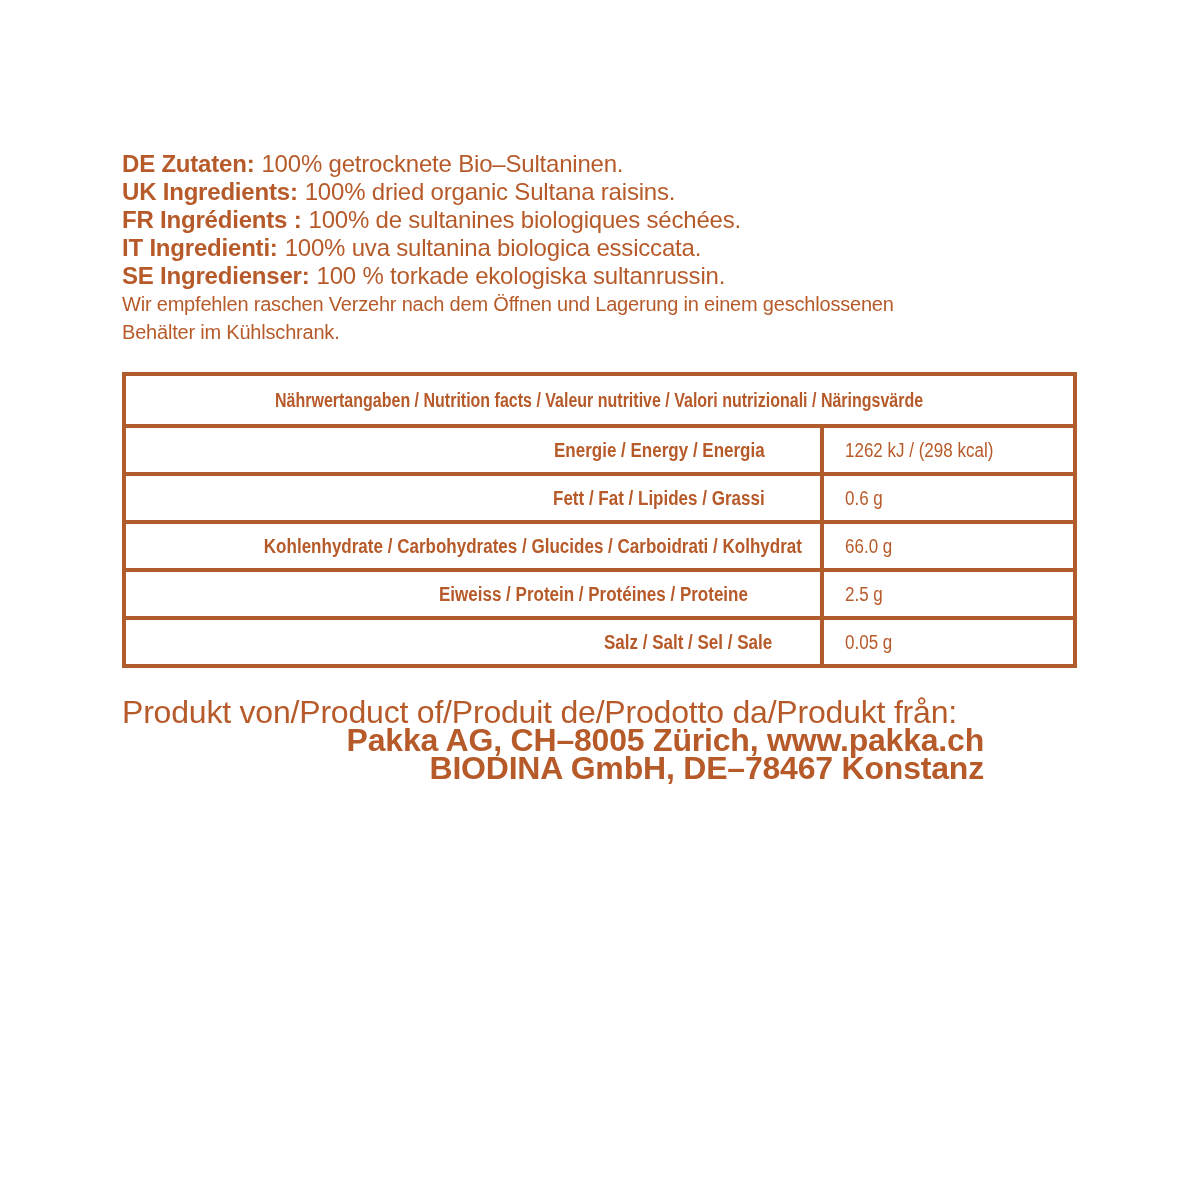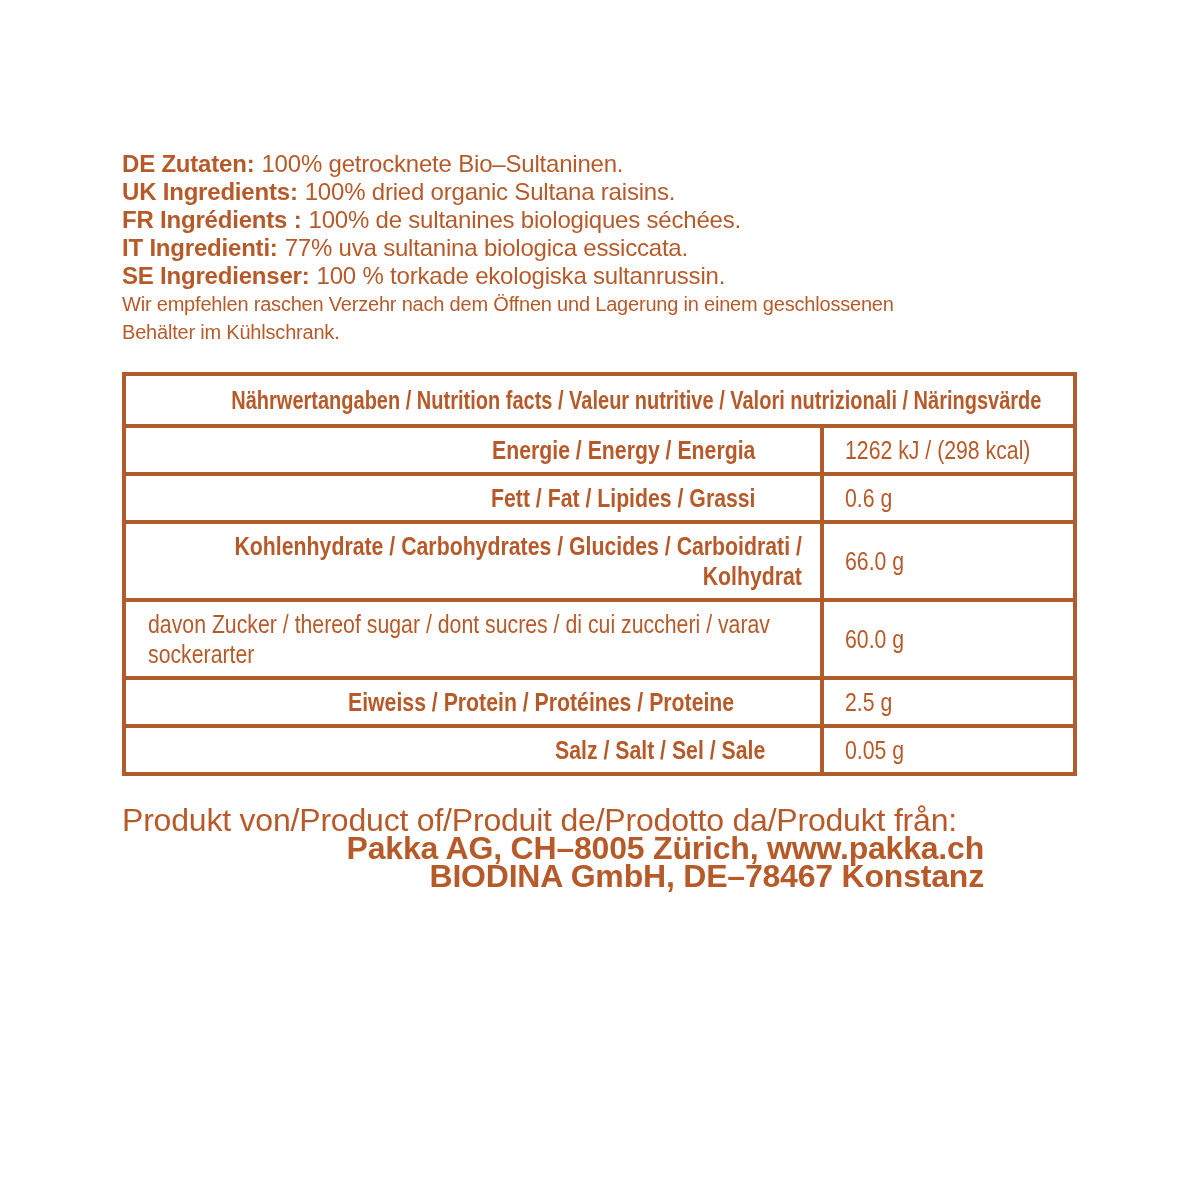--- a/index.html
+++ b/index.html
@@ -36,21 +36,21 @@
   
   table.nutri{
     margin-top:26px;
     width:951px;
     border-collapse:collapse;
     table-layout:fixed;
   }
   table.nutri td{
     border:4px solid var(--line);
     vertical-align:middle;
-    font-size:25px;
+    font-size:20px;
     line-height:30px;
   }
   td.t-title{
     text-align:center;
     padding:9px 4px;
     font-weight:bold;
   }
   td.t-sub{
     text-align:center;
     padding:9px 4px;
@@ -88,21 +88,21 @@
 </style>
 </head>
 <body>
 
 <div class="sheet">
 
   <div class="ingredients">
     <p><strong>DE Zutaten:</strong><span>100% getrocknete Bio–Sultaninen.</span></p>
     <p><strong>UK Ingredients:</strong><span>100% dried organic Sultana raisins.</span></p>
     <p><strong>FR Ingrédients :</strong><span>100% de sultanines biologiques séchées.</span></p>
-    <p><strong>IT Ingredienti:</strong><span>77% uva sultanina biologica essiccata.</span></p>
+    <p><strong>IT Ingredienti:</strong><span>100% uva sultanina biologica essiccata.</span></p>
     <p><strong>SE Ingredienser:</strong><span>100 % torkade ekologiska sultanrussin.</span></p>
   </div>
 
   <p class="storage">Wir empfehlen raschen Verzehr nach dem Öffnen und Lagerung in einem geschlossenen Behälter im Kühlschrank.</p>
 
   <table class="nutri">
     <colgroup>
         <col style="width:698px">
         <col style="width:253px">
       </colgroup>
@@ -118,26 +118,20 @@
       <td class="lbl bold"><span class="cx">Fett / Fat / Lipides / Grassi</span></td>
       <td class="val"><span class="cx">0.6 g</span></td>
     </tr>
     <tr>
       <td class="lbl bold">
             <div class="cxb">Kohlenhydrate / Carbohydrates / Glucides / Carboidrati / Kolhydrat</div>
           </td>
       <td class="val"><span class="cx">66.0 g</span></td>
     </tr>
     <tr>
-      <td class="lbl">
-            <div class="cxb">davon Zucker / thereof sugar / dont sucres / di cui zuccheri / varav sockerarter</div>
-          </td>
-      <td class="val"><span class="cx">60.0 g</span></td>
-    </tr>
-    <tr>
       <td class="lbl bold"><span class="cx">Eiweiss / Protein / Protéines / Proteine</span></td>
       <td class="val"><span class="cx">2.5 g</span></td>
     </tr>
     <tr>
       <td class="lbl bold"><span class="cx">Salz / Salt / Sel / Sale</span></td>
       <td class="val"><span class="cx">0.05 g</span></td>
     </tr>
   </tbody>
     </table>
 

